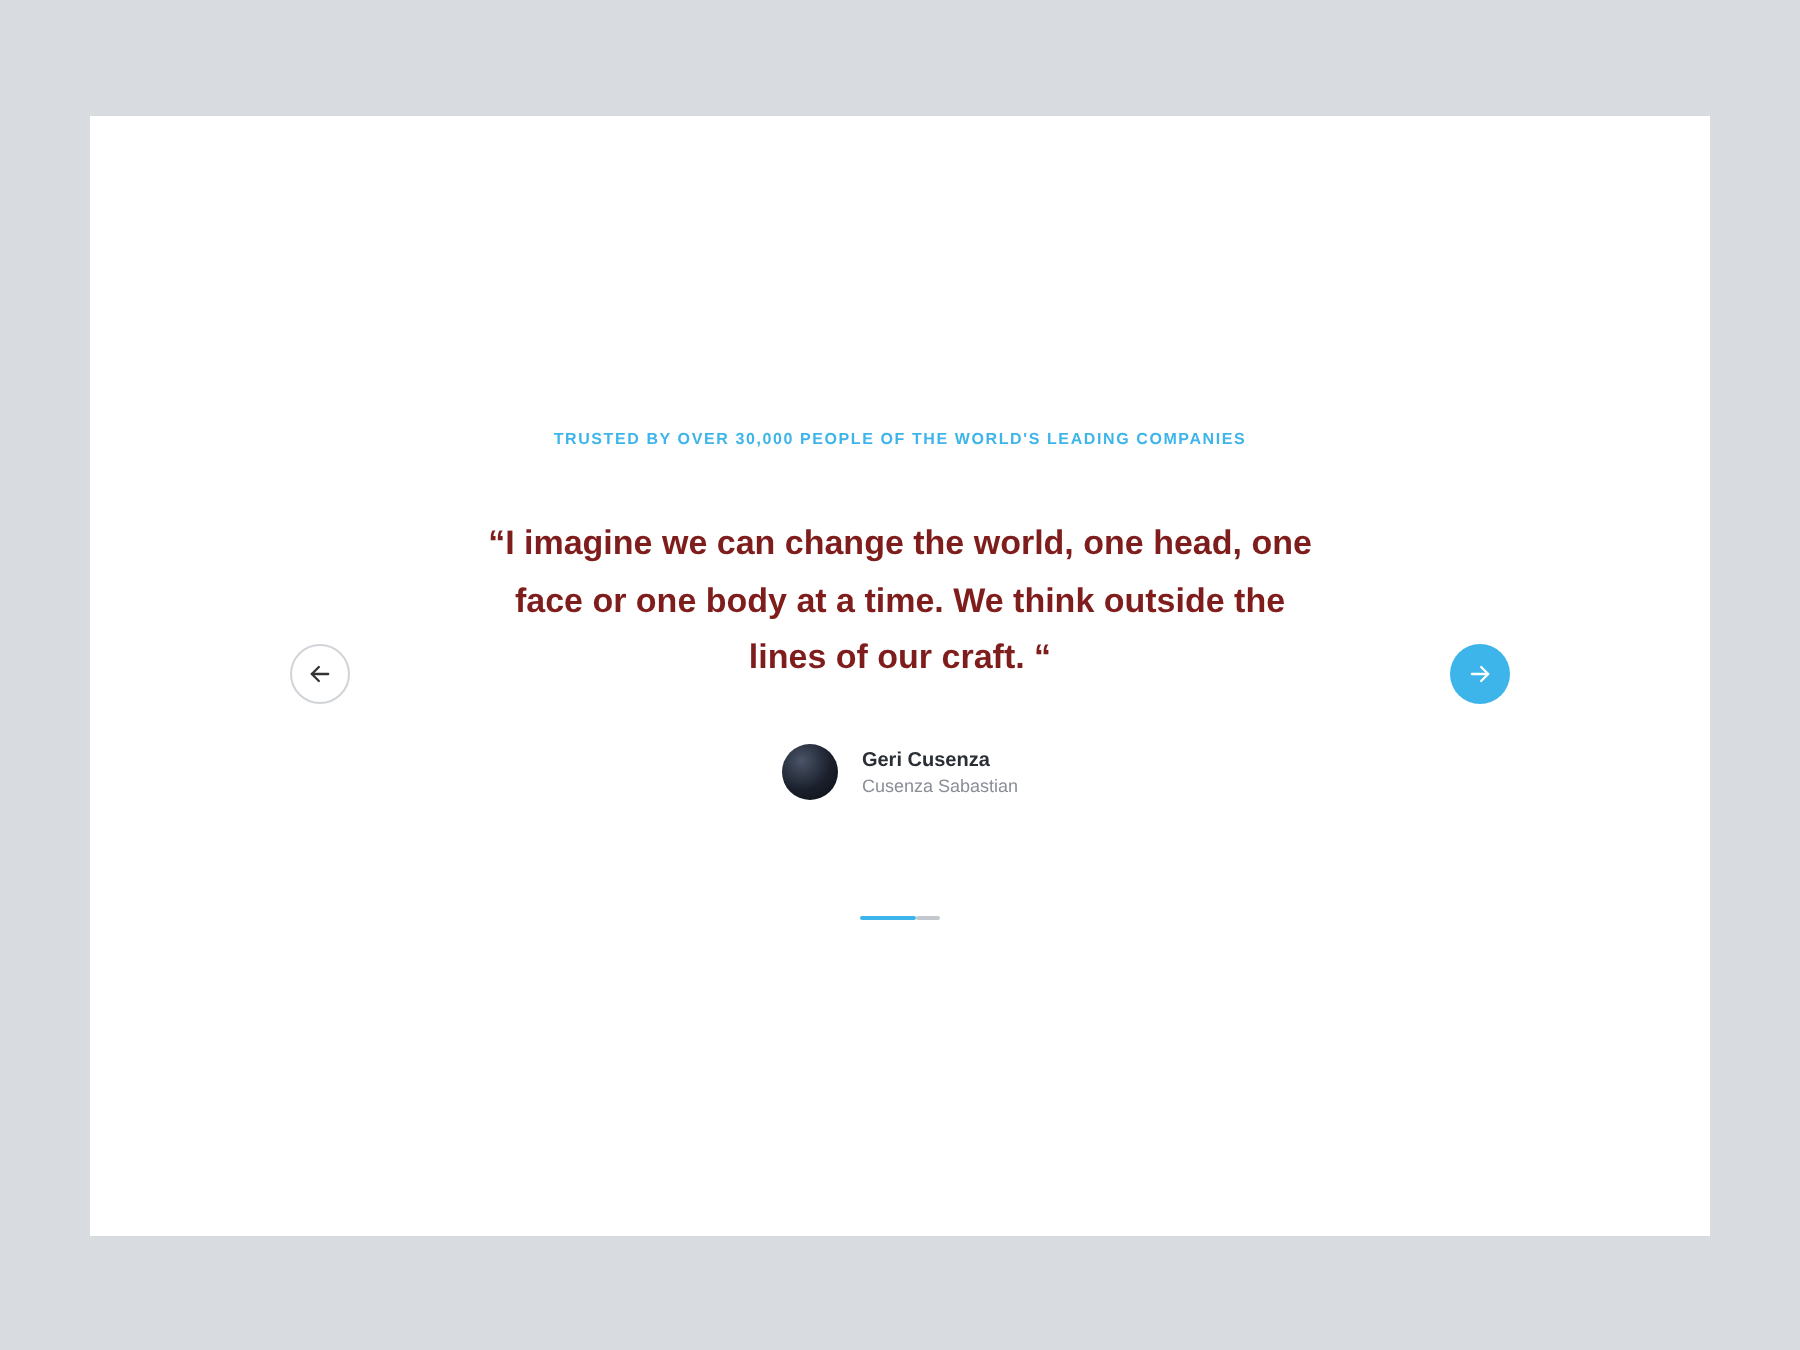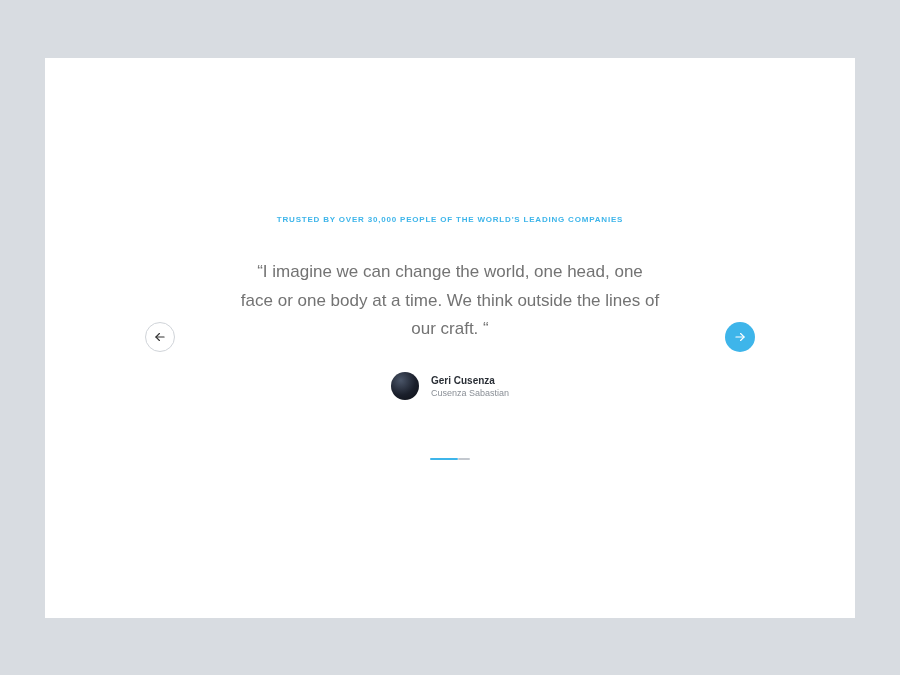--- a/index.html
+++ b/index.html
@@ -68,24 +68,24 @@
       font-size: 8px;
       font-weight: 700;
       letter-spacing: 0.8px;
       color: #3eb5ea;
       text-transform: uppercase;
       margin-bottom: 34px;
     }
     .quote {
       font-size: 17px;
       line-height: 1.7;
-      color: #737373;
+      color: #7f1d1d;
       text-align: center;
       max-width: 420px;
-      font-weight: 400;
+      font-weight: 700;
     }
     .author-row {
       display: flex;
       align-items: center;
       gap: 12px;
       margin-top: 28px;
     }
     .avatar {
       width: 28px;
       height: 28px;

